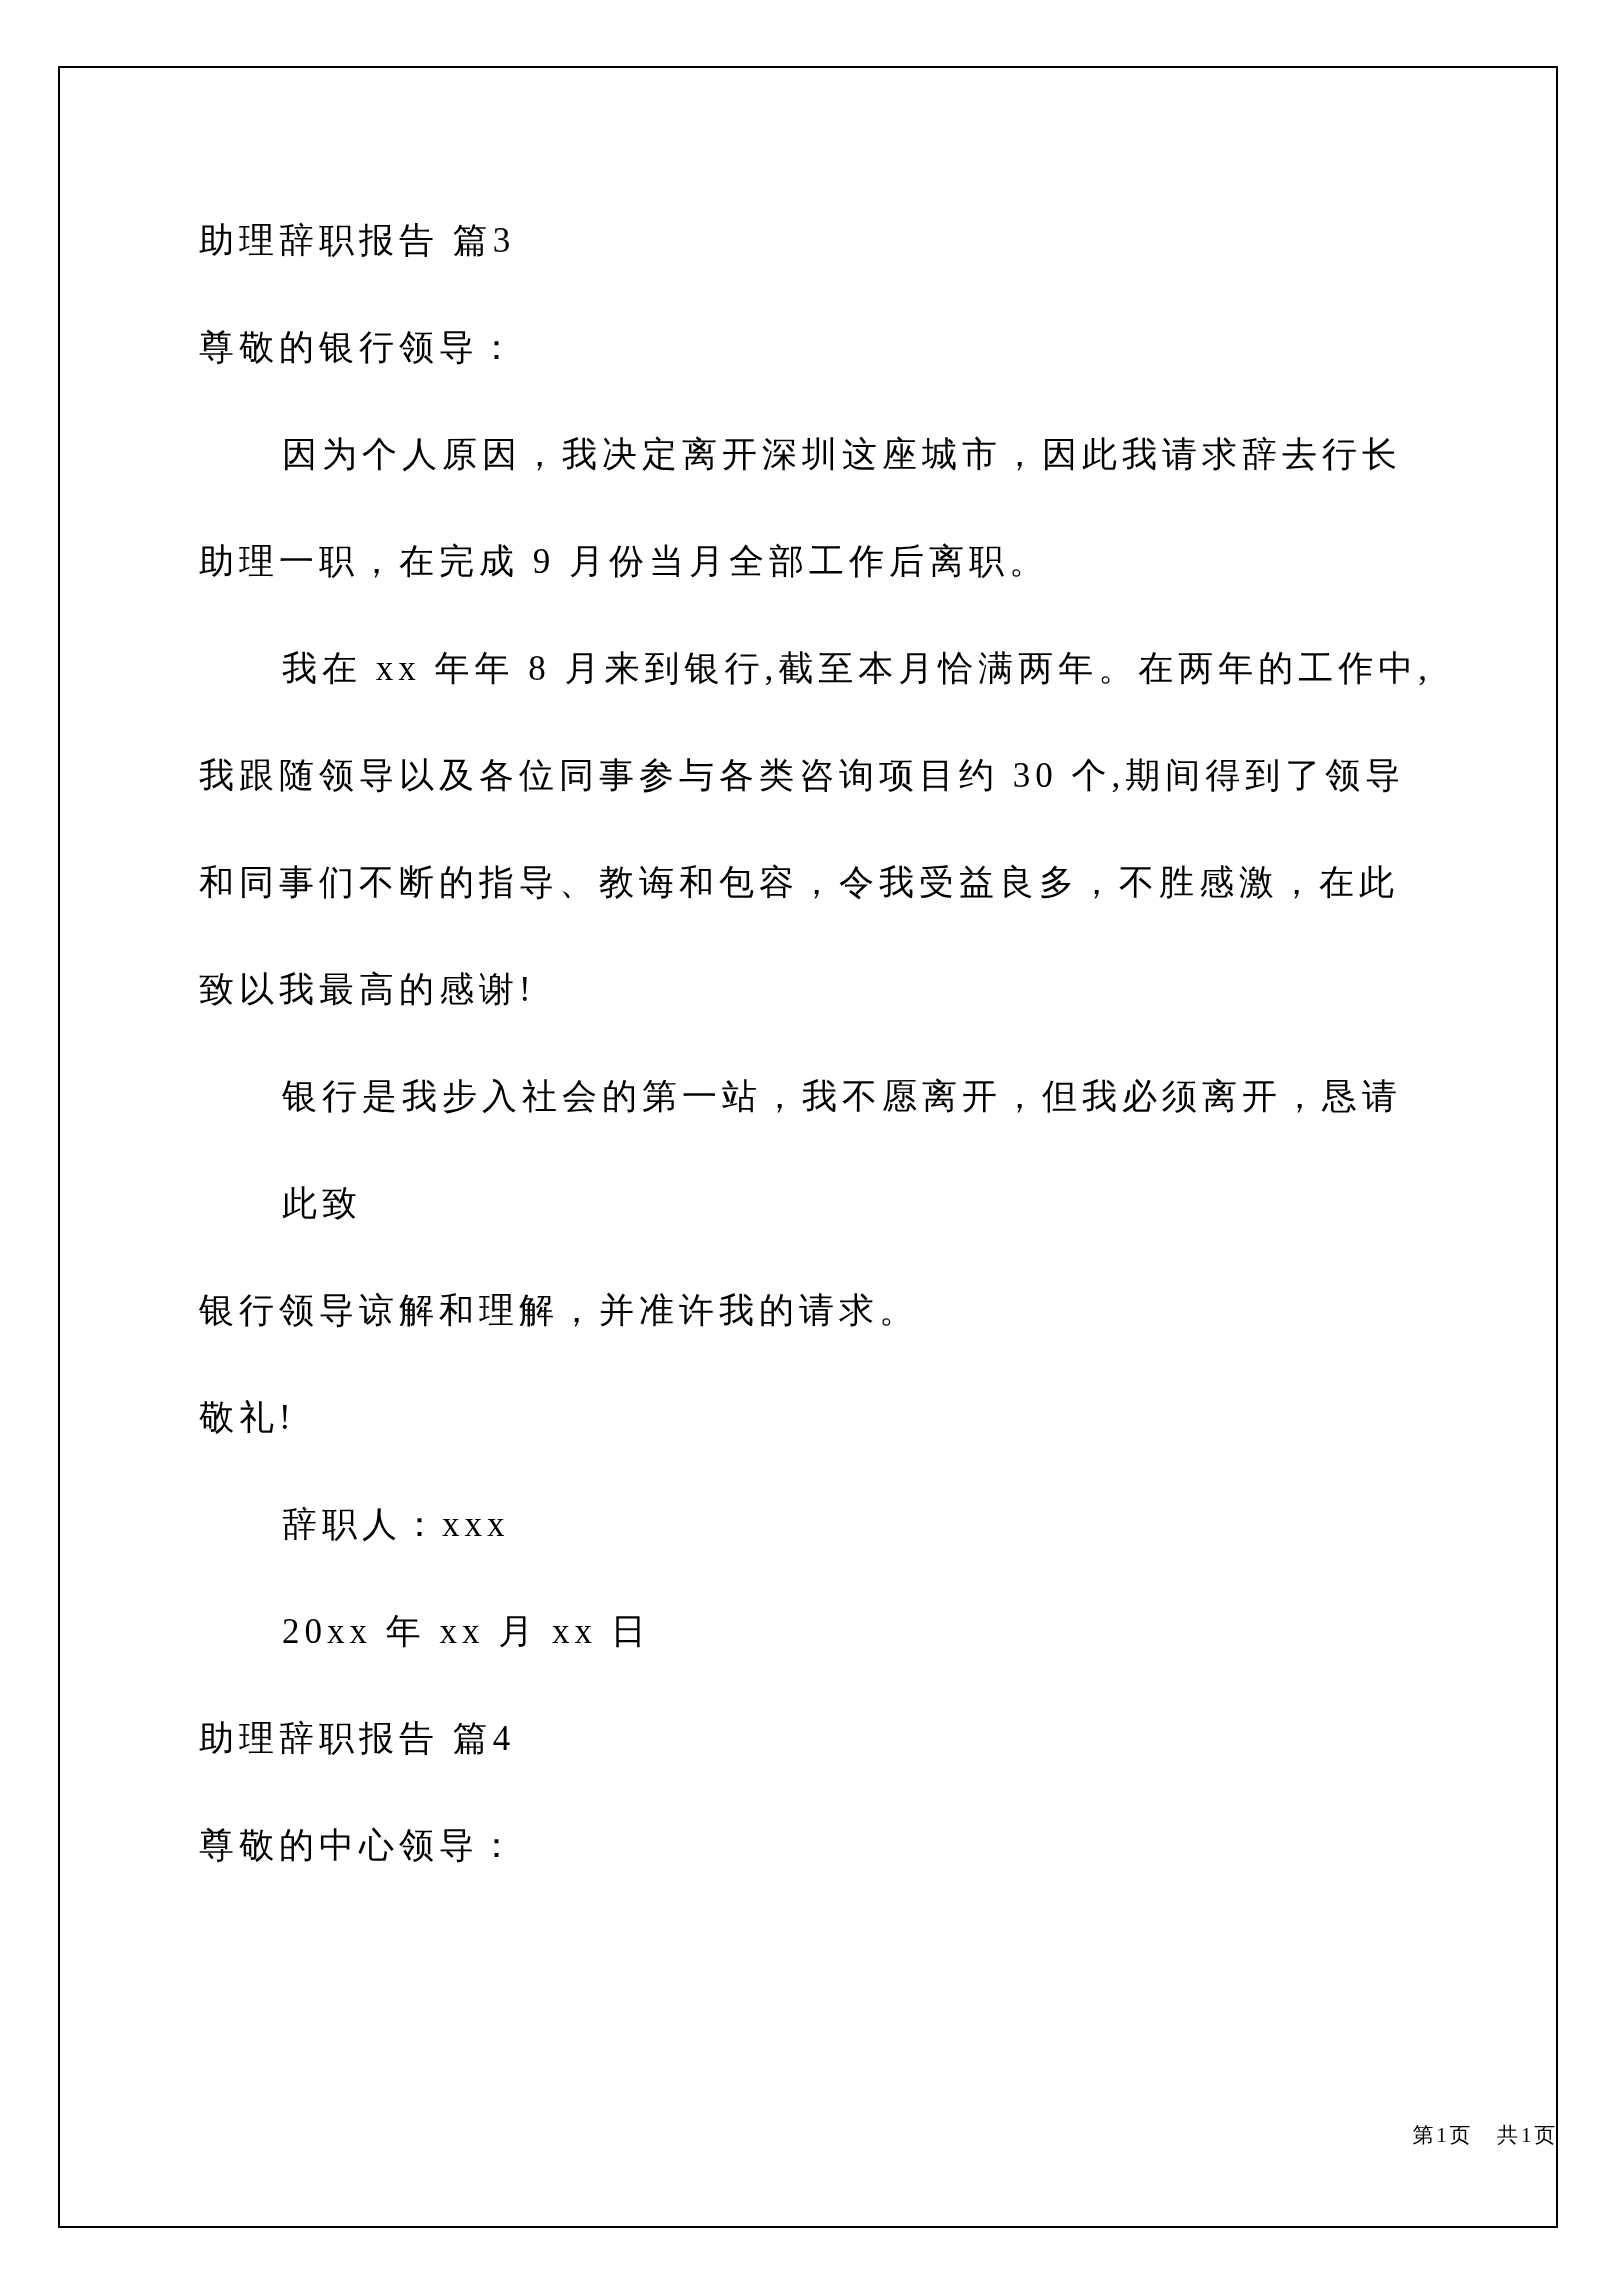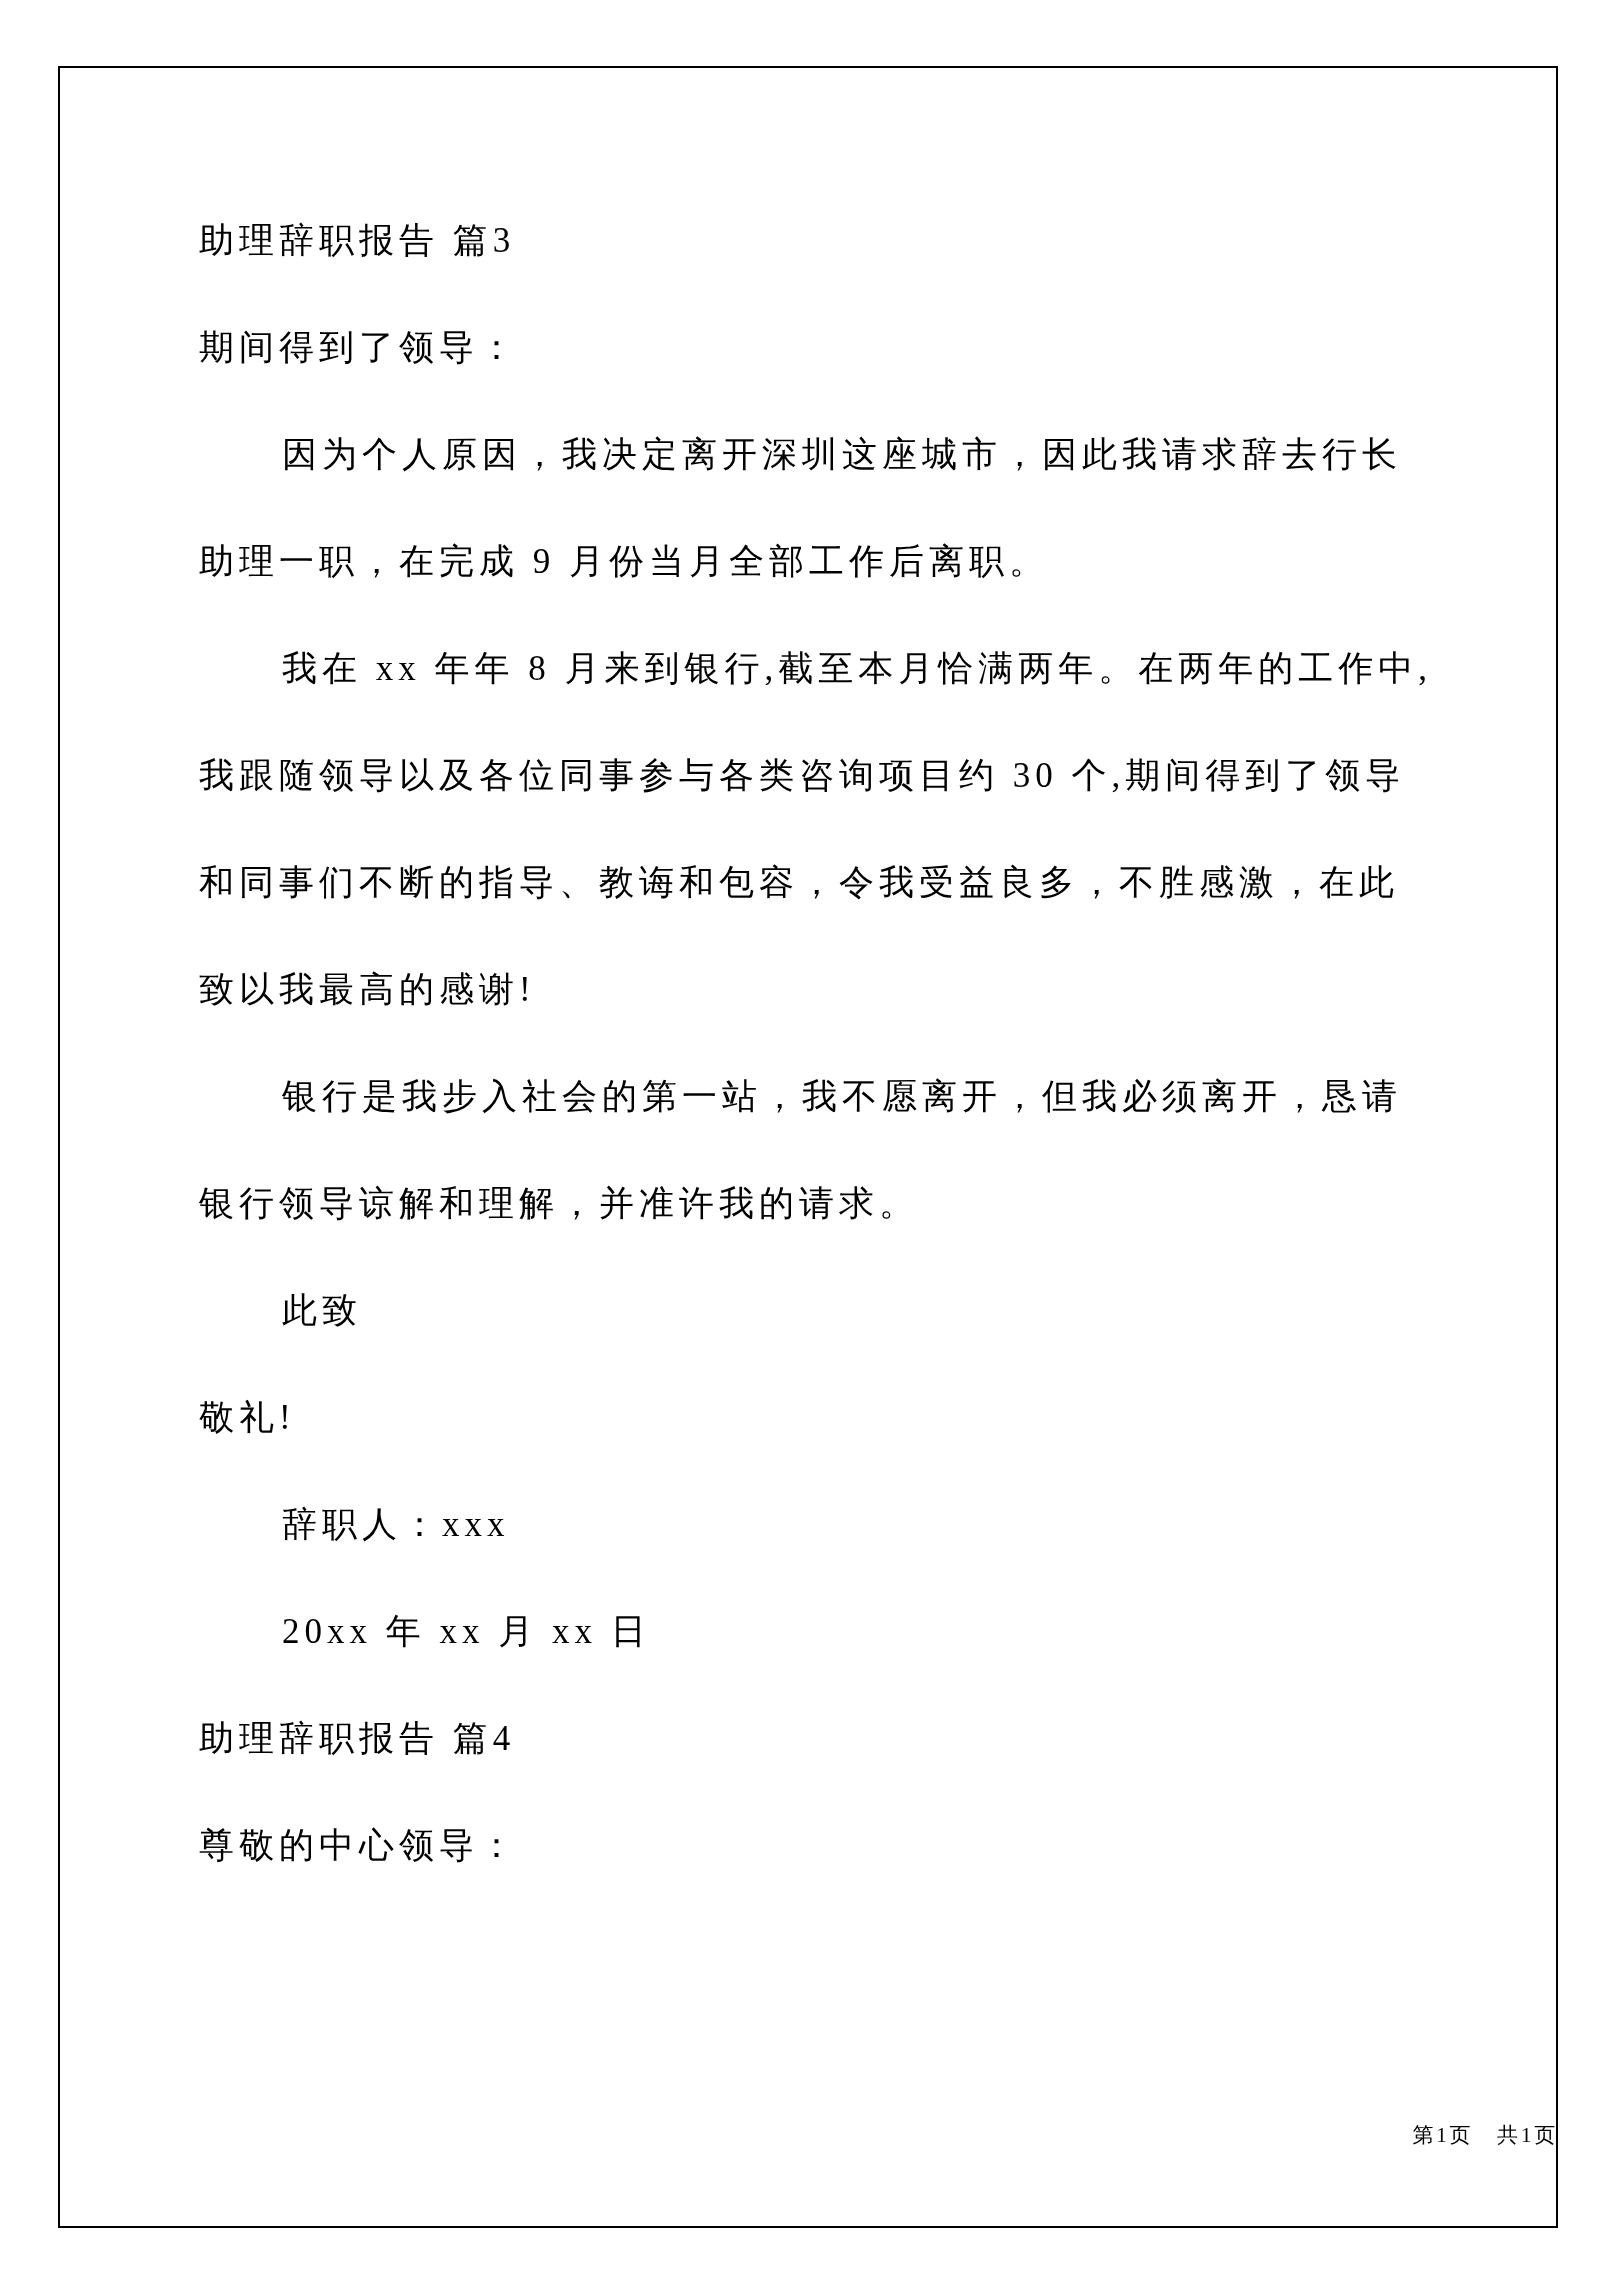--- a/index.html
+++ b/index.html
@@ -46,30 +46,30 @@
     letter-spacing: 2.8px;
   }
 </style>
 </head>
 <body>
 
 <div class="page-border"></div>
 
 <div class="content">
   <div class="line">助理辞职报告 篇3</div>
-  <div class="line">期间得到了领导：</div>
+  <div class="line">尊敬的银行领导：</div>
   <div class="line indent">因为个人原因，我决定离开深圳这座城市，因此我请求辞去行长</div>
   <div class="line">助理一职，在完成 9 月份当月全部工作后离职。</div>
   <div class="line indent">我在 xx 年年 8 月来到银行,截至本月恰满两年。在两年的工作中,</div>
   <div class="line">我跟随领导以及各位同事参与各类咨询项目约 30 个,期间得到了领导</div>
   <div class="line">和同事们不断的指导、教诲和包容，令我受益良多，不胜感激，在此</div>
   <div class="line">致以我最高的感谢!</div>
   <div class="line indent">银行是我步入社会的第一站，我不愿离开，但我必须离开，恳请</div>
+  <div class="line indent">此致</div>
   <div class="line">银行领导谅解和理解，并准许我的请求。</div>
-  <div class="line indent">此致</div>
   <div class="line">敬礼!</div>
   <div class="line indent">辞职人：xxx</div>
   <div class="line indent">20xx 年 xx 月 xx 日</div>
   <div class="line">助理辞职报告 篇4</div>
   <div class="line">尊敬的中心领导：</div>
 </div>
 
 <div class="footer">第1页　共1页</div>
 
 

